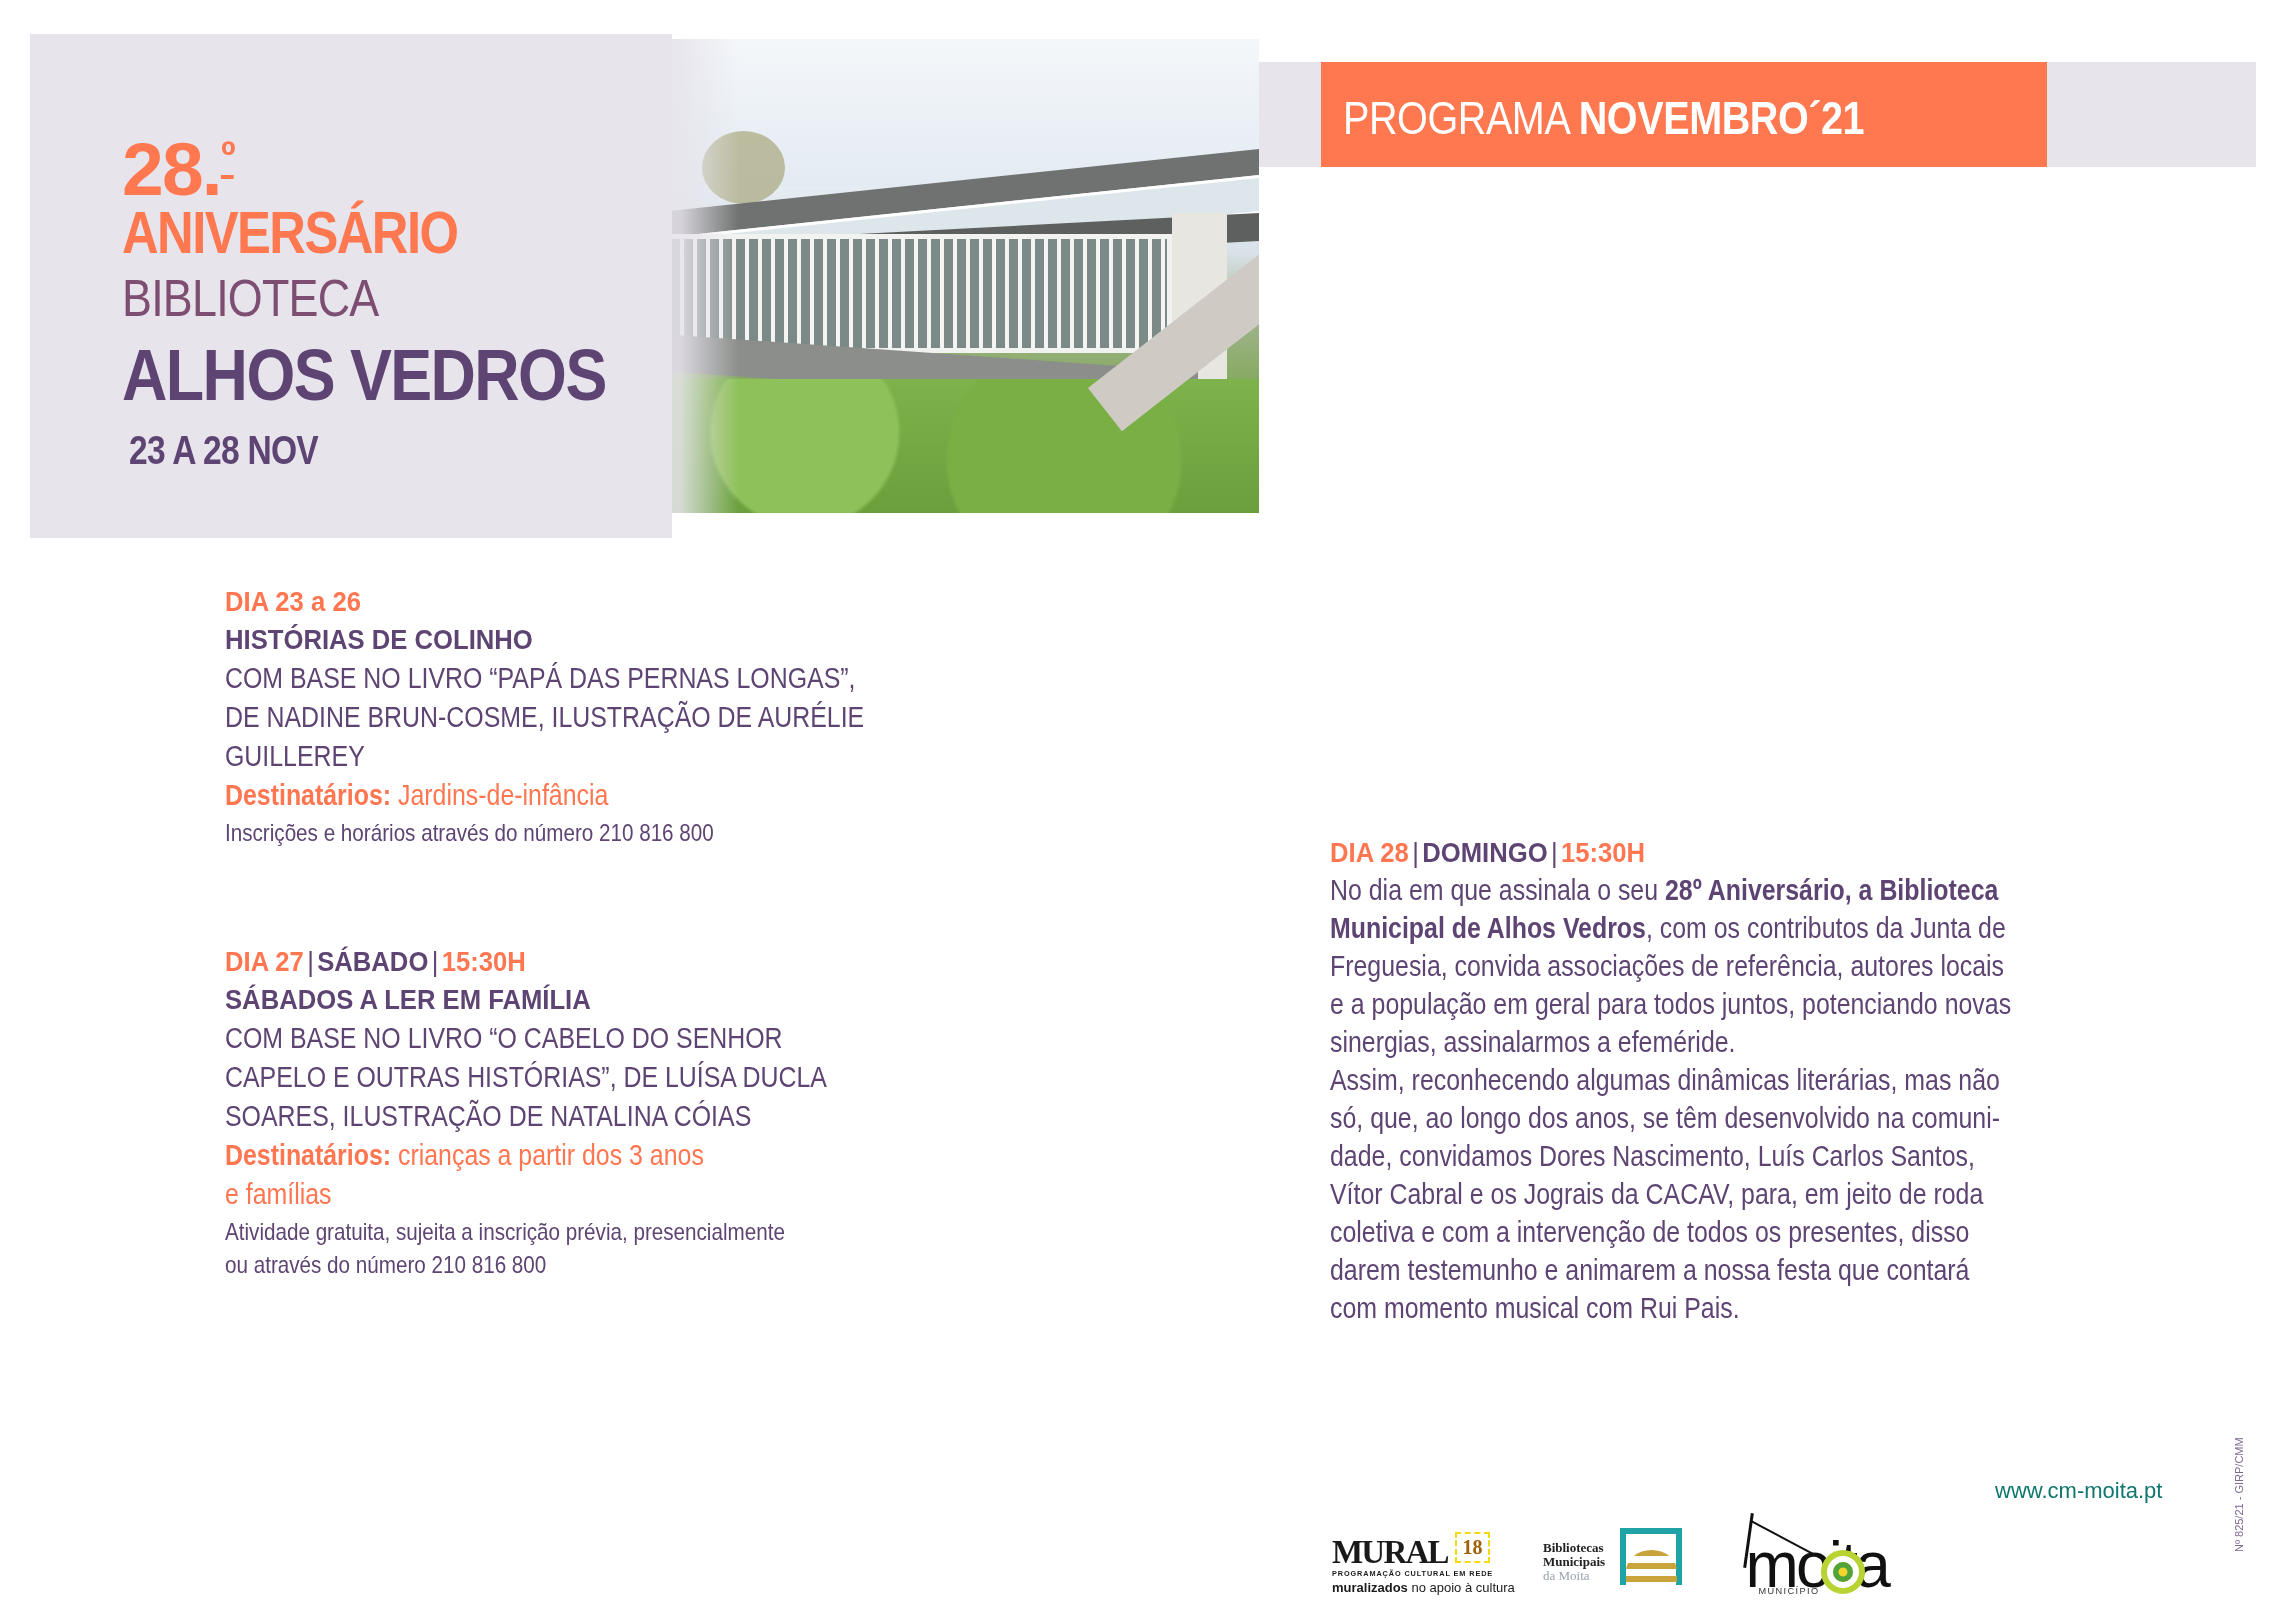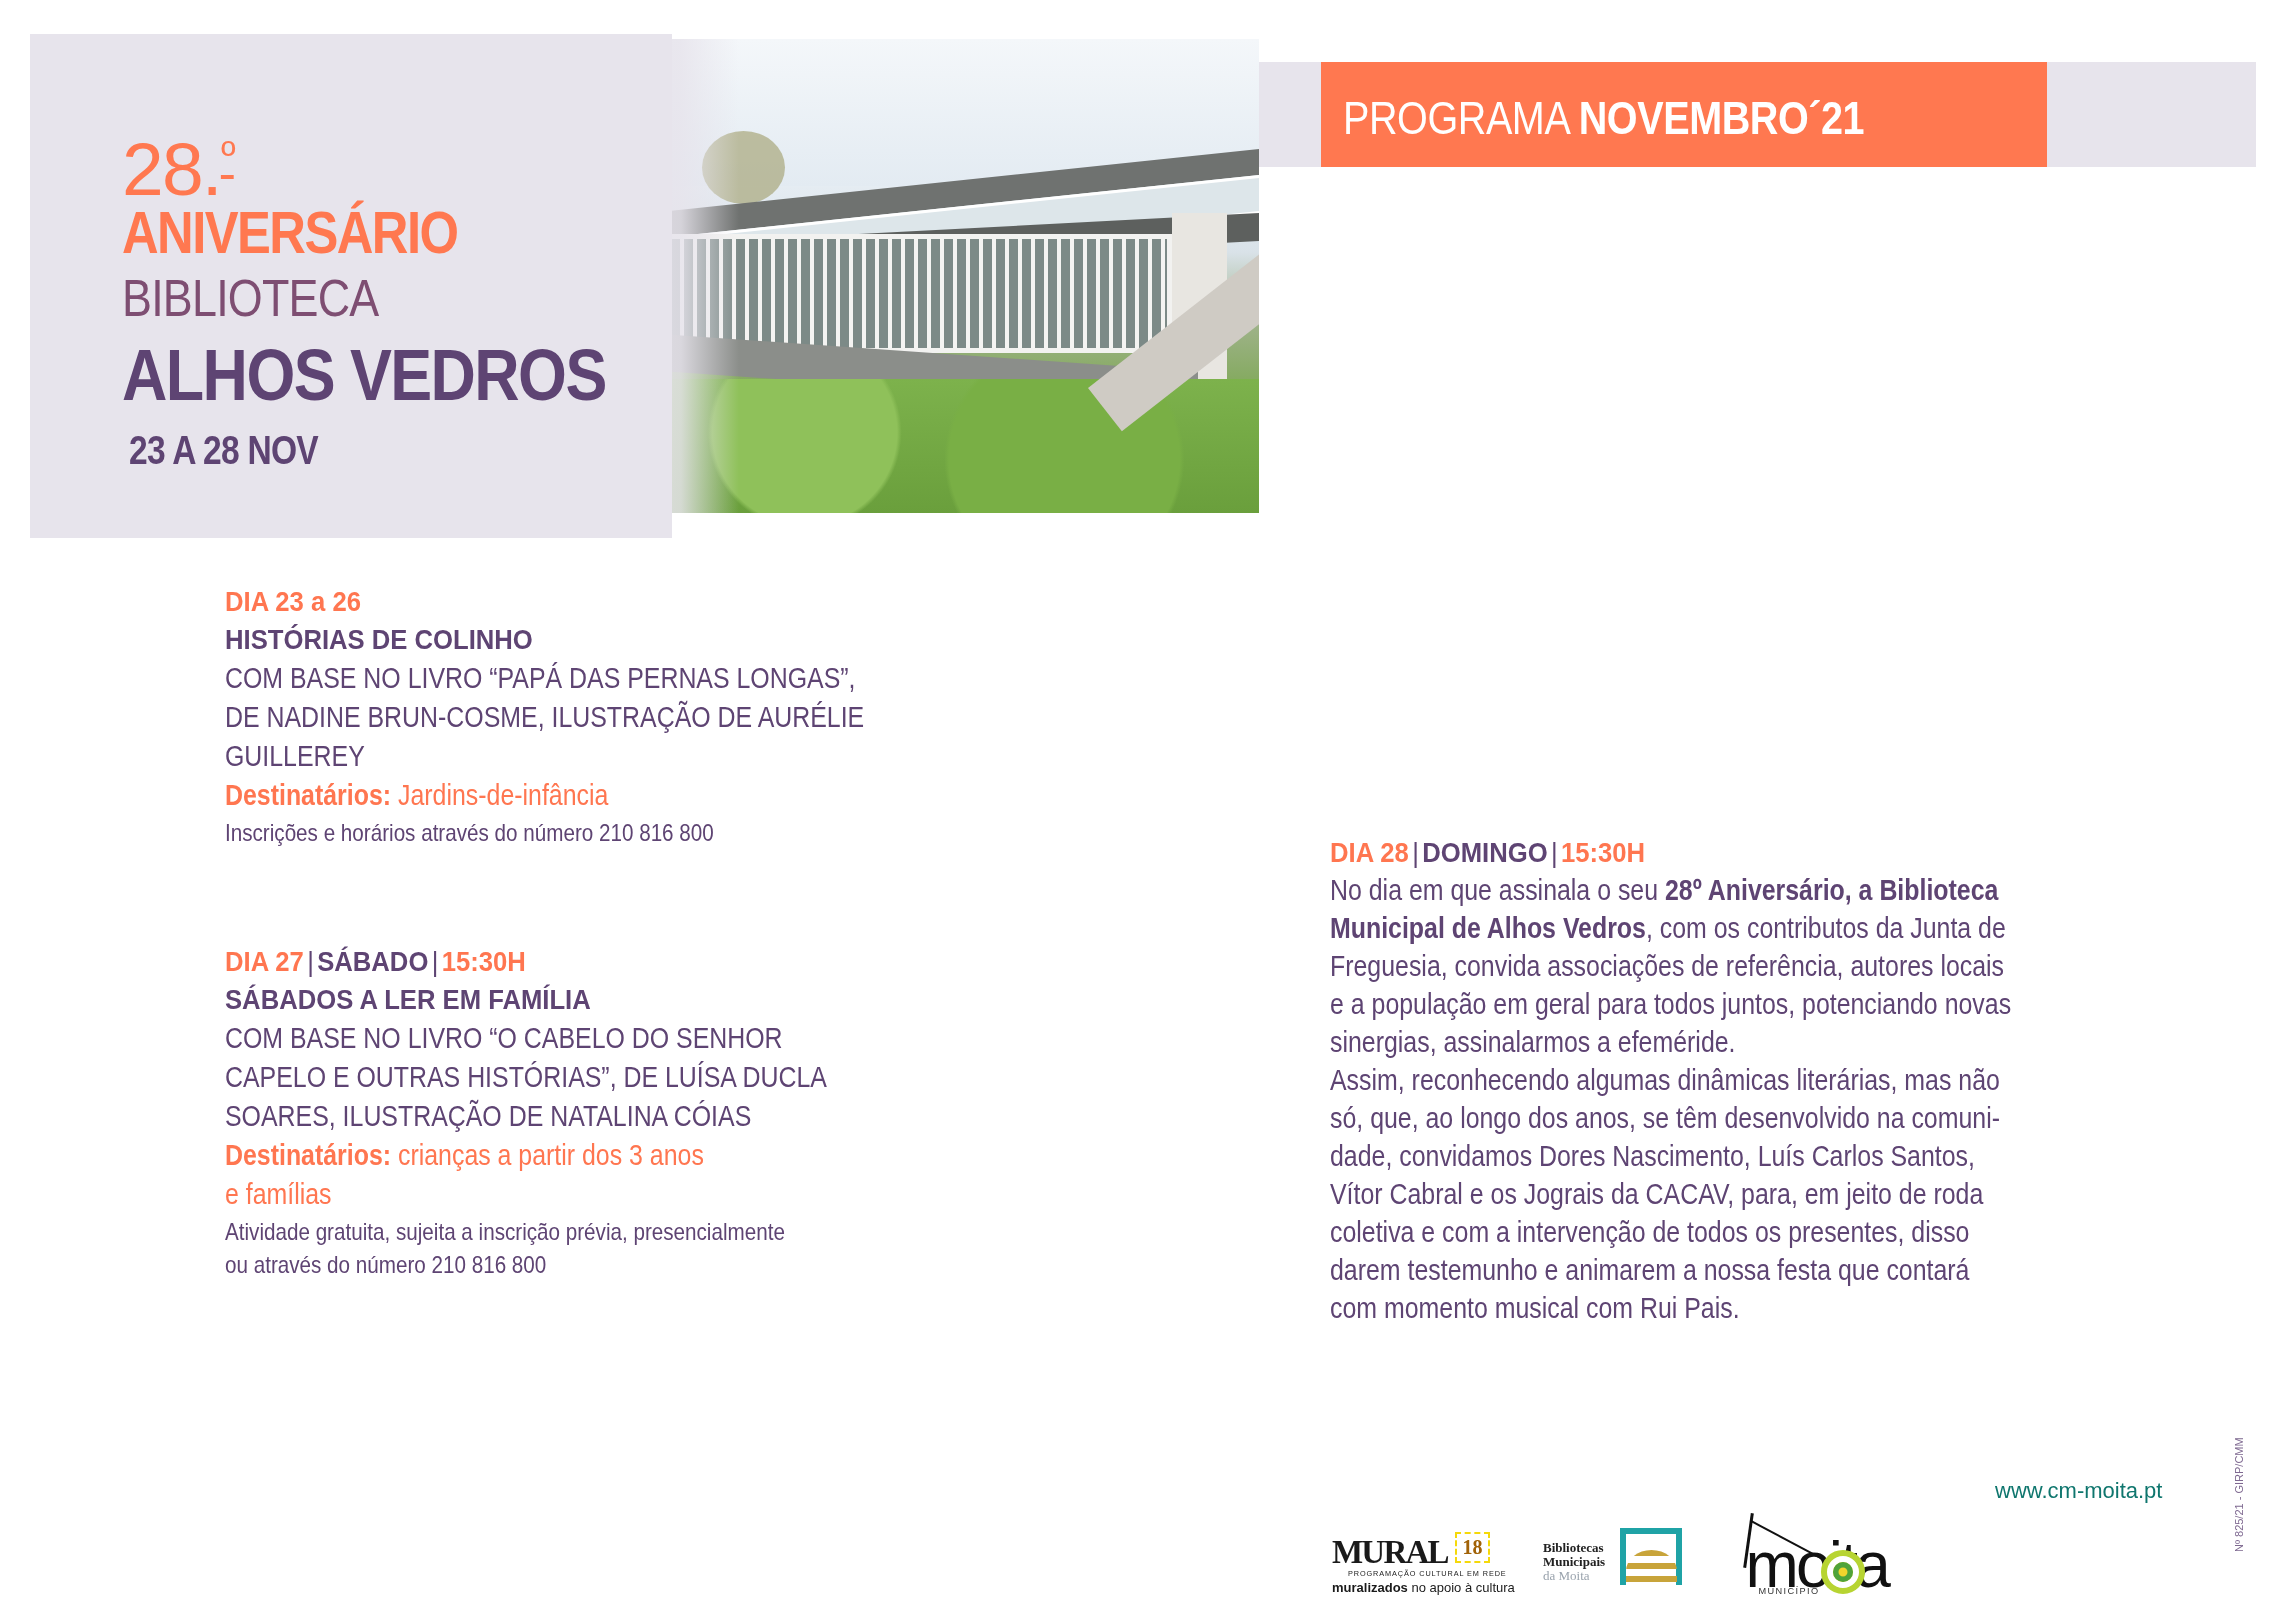--- a/index.html
+++ b/index.html
@@ -29,21 +29,21 @@
   .photo .path { left: 0; top: 312px; width: 588px; height: 37px; background: #8B8E8A; transform: skewY(4deg); }
   .photo .grass { left: 0; top: 340px; width: 649px; height: 134px;
                  background: radial-gradient(circle at 30% 40%, #8FC15A 0 20%, transparent 21%),
                                        radial-gradient(circle at 70% 60%, #79AF45 0 25%, transparent 26%),
                                        linear-gradient(180deg, #7DB24C, #6A9F3C); }
   .photo .wall { left: 478px; top: 349px; width: 239px; height: 55px; background: #CFCBC4; transform: rotate(-38deg); transform-origin: left top; }
   .photo-fade { left: 610px; top: 39px; width: 129px; height: 474px; z-index: 3;
                 background: linear-gradient(90deg, rgba(231,228,236,0.98) 0%, rgba(231,228,236,0.85) 55%, rgba(231,228,236,0) 100%); }
 
   
-  .t-ordinal { left: 122px; top: 118px; font-size: 75px; line-height: 75px; color: #FF7850; font-weight: 400; letter-spacing: -1.8px; z-index: 5; }
+  .t-ordinal { left: 122px; top: 118px; font-size: 75px; line-height: 75px; color: #FF7850; font-weight: 700; letter-spacing: -1.8px; z-index: 5; }
   .t-ordinal sup { font-size: 40px; vertical-align: 26px; text-decoration: underline; text-underline-offset: 5.5px; }
   .t-aniv { left: 122px; top: 204px; font-size: 59px; line-height: 59px; color: #FF7850; font-weight: 700; letter-spacing: -1.8px; transform: scaleX(0.86); transform-origin: left; z-index: 5; }
   .t-bib { left: 122px; top: 273px; font-size: 51px; line-height: 51px; color: #7E4E72; font-weight: 400; letter-spacing: -0.9px; transform: scaleX(0.88); transform-origin: left; z-index: 5; }
   .t-alhos { left: 122px; top: 338px; font-size: 73px; line-height: 73px; color: #5E4473; font-weight: 700; letter-spacing: -1.8px; transform: scaleX(0.86); transform-origin: left; z-index: 5; }
   .t-dates { left: 129px; top: 430px; font-size: 40px; line-height: 40px; color: #5E4473; font-weight: 700; letter-spacing: -0.9px; transform: scaleX(0.84); transform-origin: left; z-index: 5; }
 
   
   .prog-bar { left: 1259px; top: 62px; width: 997px; height: 105px; background: #E7E4EC; }
   .prog-orange { left: 1321px; top: 62px; width: 726px; height: 105px; background: #FF7850; }
   .prog-text { left: 1343px; top: 94px; font-size: 46px; line-height: 48px; color: #ffffff; white-space: nowrap; transform: scaleX(0.86); transform-origin: left; letter-spacing: -0.5px; }
@@ -65,21 +65,21 @@
   .ev1 { left: 225px; top: 582px; }
   .ev2 { left: 225px; top: 942px; }
   .ev3 { left: 1330px; top: 833px; width: 918px; }
   .ev3 .body { font-size: 30px; line-height: 38px; color: #5E4473; white-space: nowrap; transform: scaleX(0.83); transform-origin: left; }
   .ev3 .body b { font-weight: 700; }
 
   
   .mural { left: 1332px; top: 1532px; width: 161px; height: 64px; }
   .mural .word { position: absolute; left: 0; top: 3.7px; font-family: "Liberation Serif", serif; font-weight: 700; font-size: 33px; line-height: 33px; color: #1a1a1a; letter-spacing: -1.8px; }
   .mural .badge { position: absolute; left: 123px; top: 0; width: 35px; height: 31px; border: 2.8px dashed #F5D90A; font-size: 20px; font-weight: 700; line-height: 26px; text-align: center; font-family: "Liberation Serif", serif; color: #a16207; }
-  .mural .sub { position: absolute; left: 16px; top: 37px; font-size: 7.3px; font-weight: 400; letter-spacing: 0.9px; color: #1a1a1a; white-space: nowrap; }
+  .mural .sub { position: absolute; left: 0; top: 37px; font-size: 7.3px; font-weight: 700; letter-spacing: 0.9px; color: #1a1a1a; white-space: nowrap; }
   .mural .tag { position: absolute; left: 0; top: 48px; font-size: 13px; color: #1a1a1a; white-space: nowrap; }
   .mural .tag b { font-weight: 700; }
 
   .bibl { left: 1543px; top: 1528px; width: 147px; height: 59px; }
   .bibl .t { position: absolute; left: 0; top: 13px; font-family: "Liberation Serif", serif; font-size: 13px; line-height: 13.8px; font-weight: 700; color: #222; }
   .bibl .t .g { color: #9AA3AD; font-weight: 400; }
   .bibl .frame { position: absolute; left: 77px; top: 0; width: 62px; height: 57px; border: 6.4px solid #1FA3A6; border-bottom: none; }
   .bibl .wave { position: absolute; left: 83px; top: 22px; width: 51px; height: 35px;
                 background: repeating-linear-gradient(180deg, #C8A43A 0 6.4px, transparent 6.4px 13px); border-radius: 50% 50% 0 0 / 60% 60% 0 0; }
 

